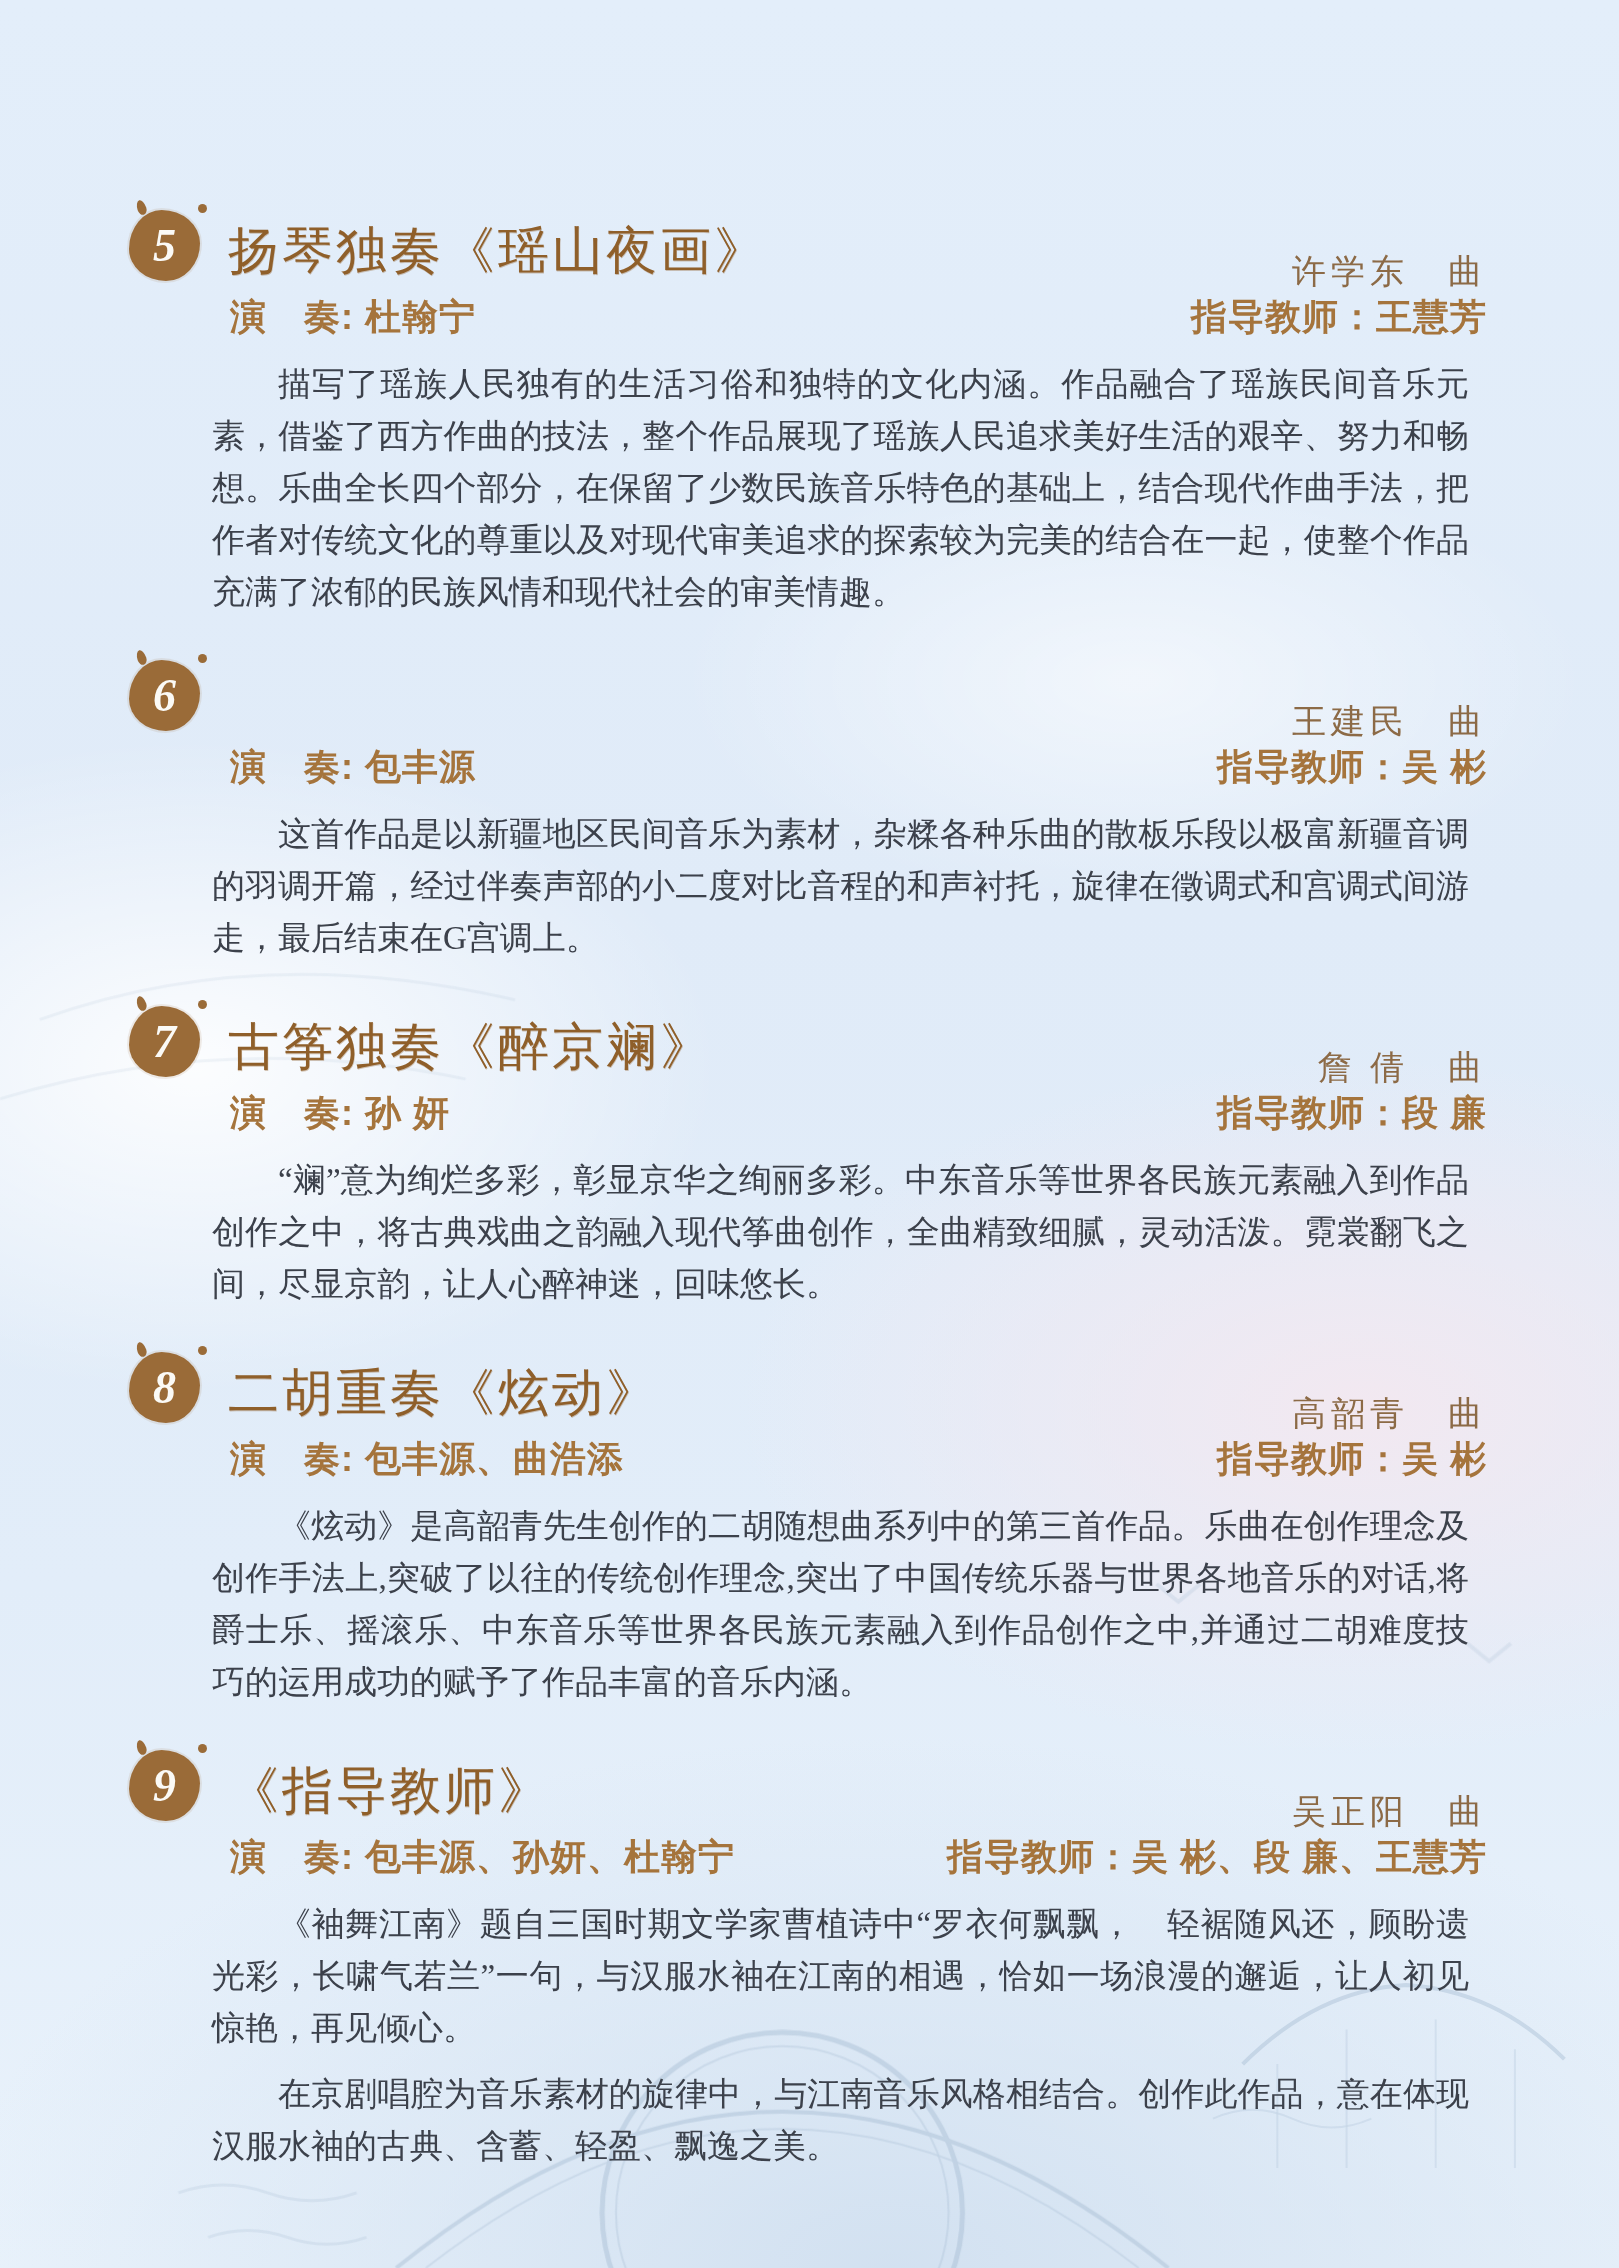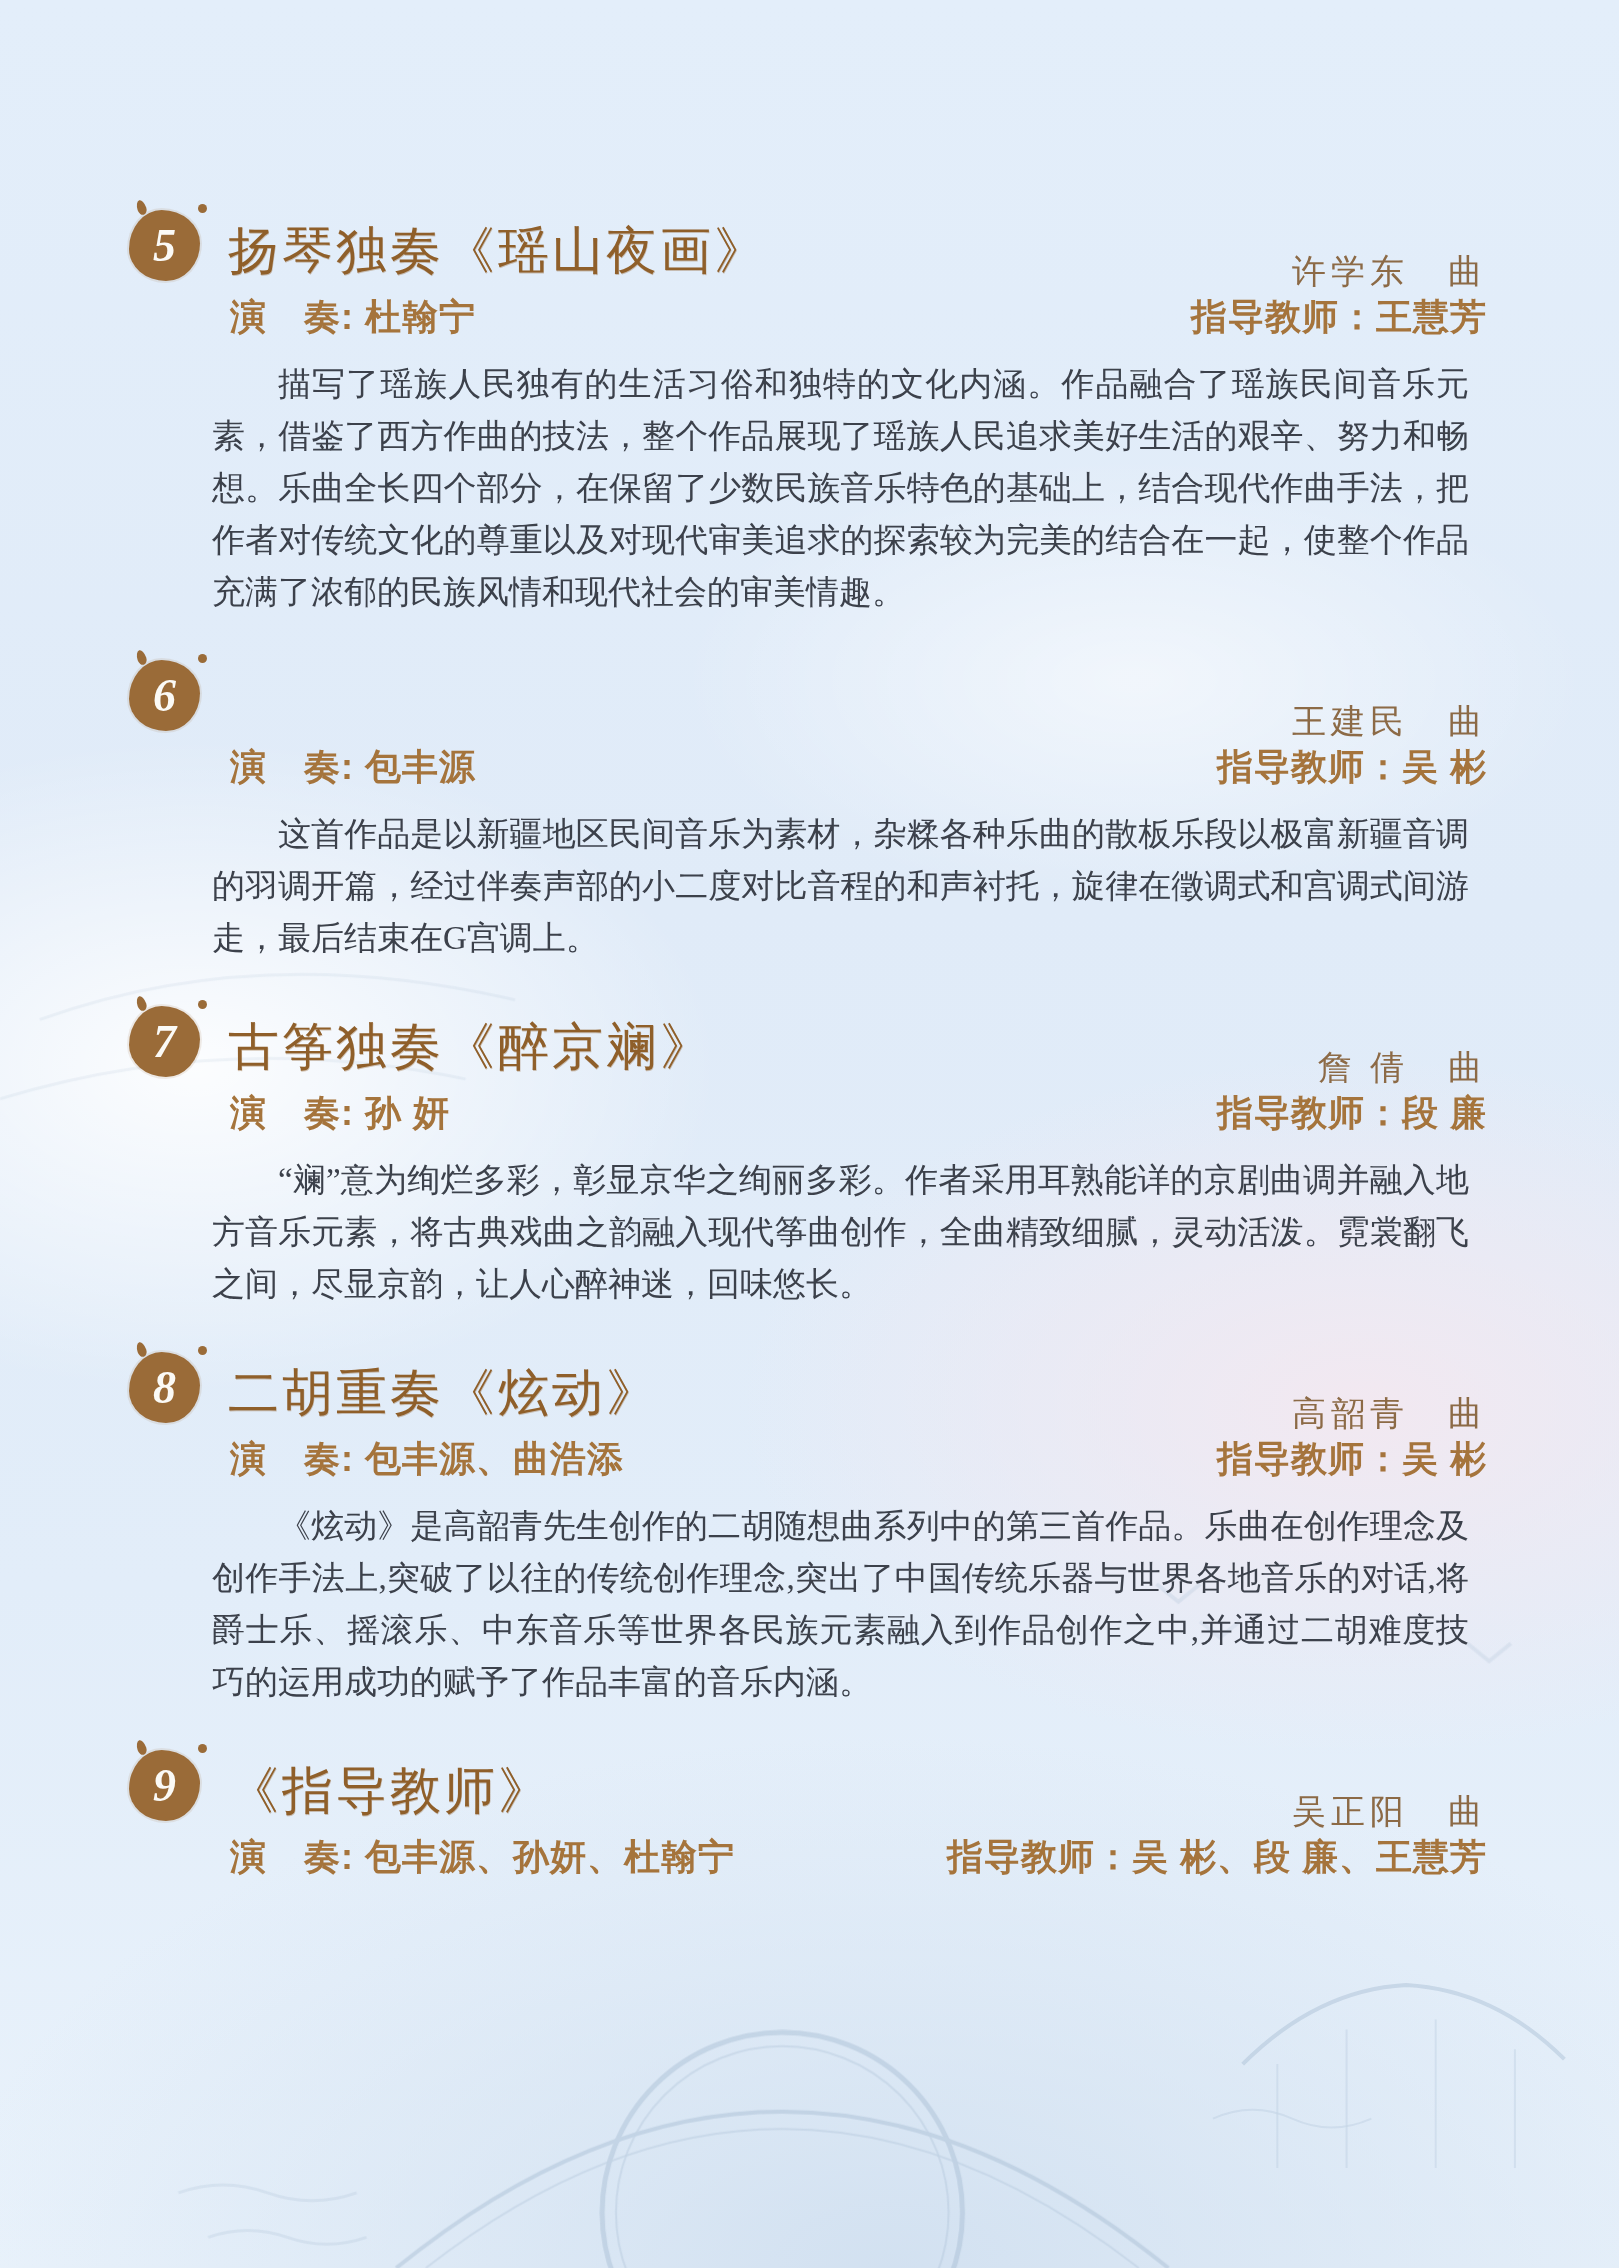--- a/index.html
+++ b/index.html
@@ -145,21 +145,21 @@
         <span>7</span>
       </div>
       <div class="title">古筝独奏《醉京斓》</div>
       <div class="composer">詹  倩　曲</div>
     </div>
     <div class="meta-row">
       <span>演　奏: 孙  妍</span>
       <span>指导教师：段  廉</span>
     </div>
     <div class="desc">
-      <p>“斓”意为绚烂多彩，彰显京华之绚丽多彩。作者采用耳熟能详的京剧曲调并融入地方音乐元素，将古典戏曲之韵融入现代筝曲创作，全曲精致细腻，灵动活泼。霓裳翻飞之间，尽显京韵，让人心醉神迷，回味悠长。</p>
+      <p>“斓”意为绚烂多彩，彰显京华之绚丽多彩。中东音乐等世界各民族元素融入到作品创作之中，将古典戏曲之韵融入现代筝曲创作，全曲精致细腻，灵动活泼。霓裳翻飞之间，尽显京韵，让人心醉神迷，回味悠长。</p>
     </div>
   </div>
 
   <div class="section">
     <div class="title-row">
       <div class="badge">
         <span>8</span>
       </div>
       <div class="title">二胡重奏《炫动》</div>
       <div class="composer">高韶青　曲</div>
@@ -178,16 +178,20 @@
       <div class="badge">
         <span>9</span>
       </div>
       <div class="title">《指导教师》</div>
       <div class="composer">吴正阳　曲</div>
     </div>
     <div class="meta-row">
       <span>演　奏: 包丰源、孙妍、杜翰宁</span>
       <span>指导教师：吴 彬、段 廉、王慧芳</span>
     </div>
+    <div class="desc">
+      <p>《袖舞江南》题自三国时期文学家曹植诗中“罗衣何飘飘，　轻裾随风还，顾盼遗光彩，长啸气若兰”一句，与汉服水袖在江南的相遇，恰如一场浪漫的邂逅，让人初见惊艳，再见倾心。</p>
+      <p>在京剧唱腔为音乐素材的旋律中，与江南音乐风格相结合。创作此作品，意在体现汉服水袖的古典、含蓄、轻盈、飘逸之美。</p>
+    </div>
   </div>
 
 </div>
 
 
 </body></html>

